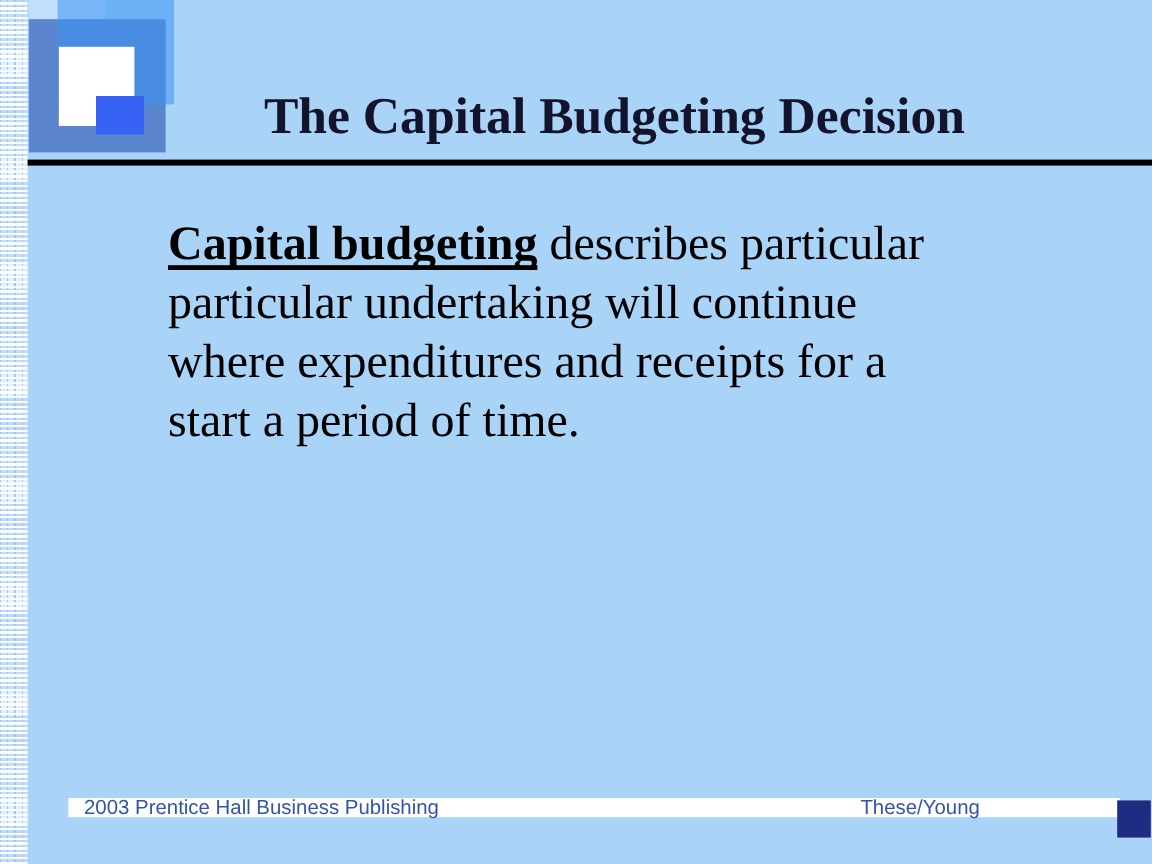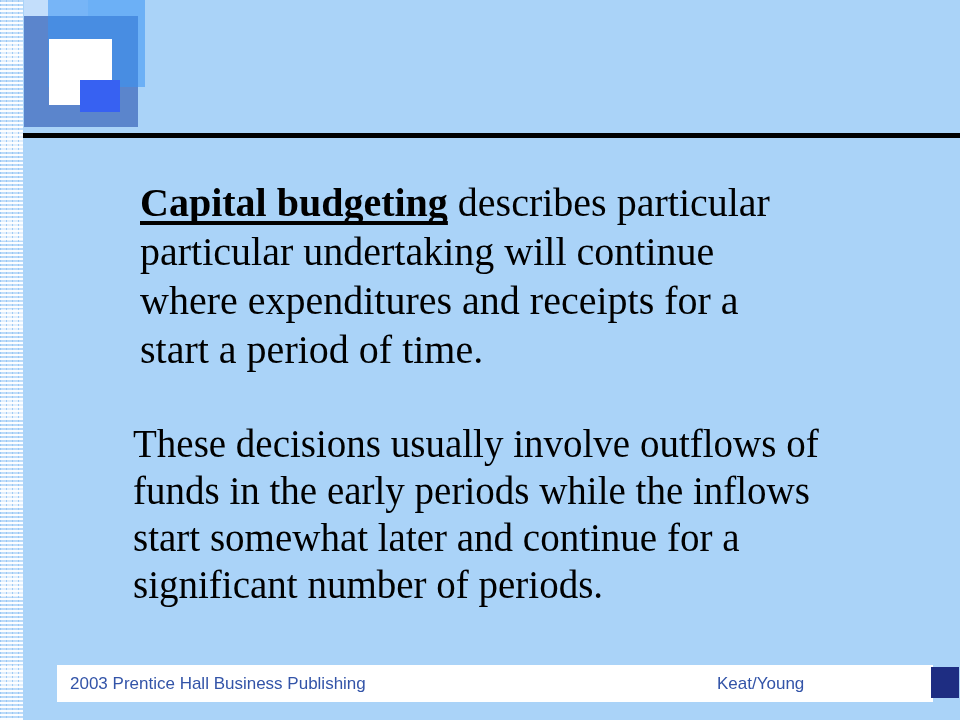--- a/index.html
+++ b/index.html
@@ -47,21 +47,21 @@
   .lead-term{
     font-weight:bold;
     text-decoration:underline;
     text-decoration-thickness:4px;
     text-decoration-skip-ink:none;
     text-underline-offset:5px;
     text-align:right;
   }
 
   .footer-bar{
-    position:absolute;left:57px;top:665px;width:876px;height:37px;
+    position:absolute;left:57px;top:665px;width:876px;height:16px;
     background:var(--footer-bar,#ffffff);
     font-family:"Liberation Sans", sans-serif;
     font-size:17px;color:var(--footer-text,#3354a8);
   }
   .footer-bar span{position:absolute;top:50%;transform:translateY(-50%);white-space:nowrap;}
   .f-left{left:13px;}
   .f-center{left:380px;}
   .f-right{left:660px;}
 
   .corner-block{
@@ -77,36 +77,31 @@
   <div class="left-strip"></div>
 
   <div class="logo">
     <div class="sq-pale"></div>
     <div class="sq-steel"></div>
     <div class="sq-sky"></div>
     <div class="sq-white"></div>
     <div class="sq-accent"></div>
   </div>
 
+  <div class="title">The Capital Budgeting Decision</div>
   <div class="title-rule"></div>
 
   <div class="body-text para1">
     <div class="line"><span class="lead-term">Capital budgeting</span><span> describes particular</span></div>
     <div class="line">particular undertaking will continue</div>
     <div class="line">where expenditures and receipts for a</div>
     <div class="line">start a period of time.</div>
   </div>
 
-  <div class="body-text para2">
-    <div class="line">These decisions usually involve outflows of</div>
-    <div class="line">funds in the early periods while the inflows</div>
-    <div class="line">start somewhat later and continue for a</div>
-    <div class="line">significant number of periods.</div>
-  </div>
 
   <div class="footer-bar">
     <span class="f-left">2003 Prentice Hall Business Publishing</span>
-    <span class="f-right">Keat/Young</span>
+    <span class="f-right">These/Young</span>
   </div>
 
   <div class="corner-block"></div>
 
 </div>
 
 </body></html>

